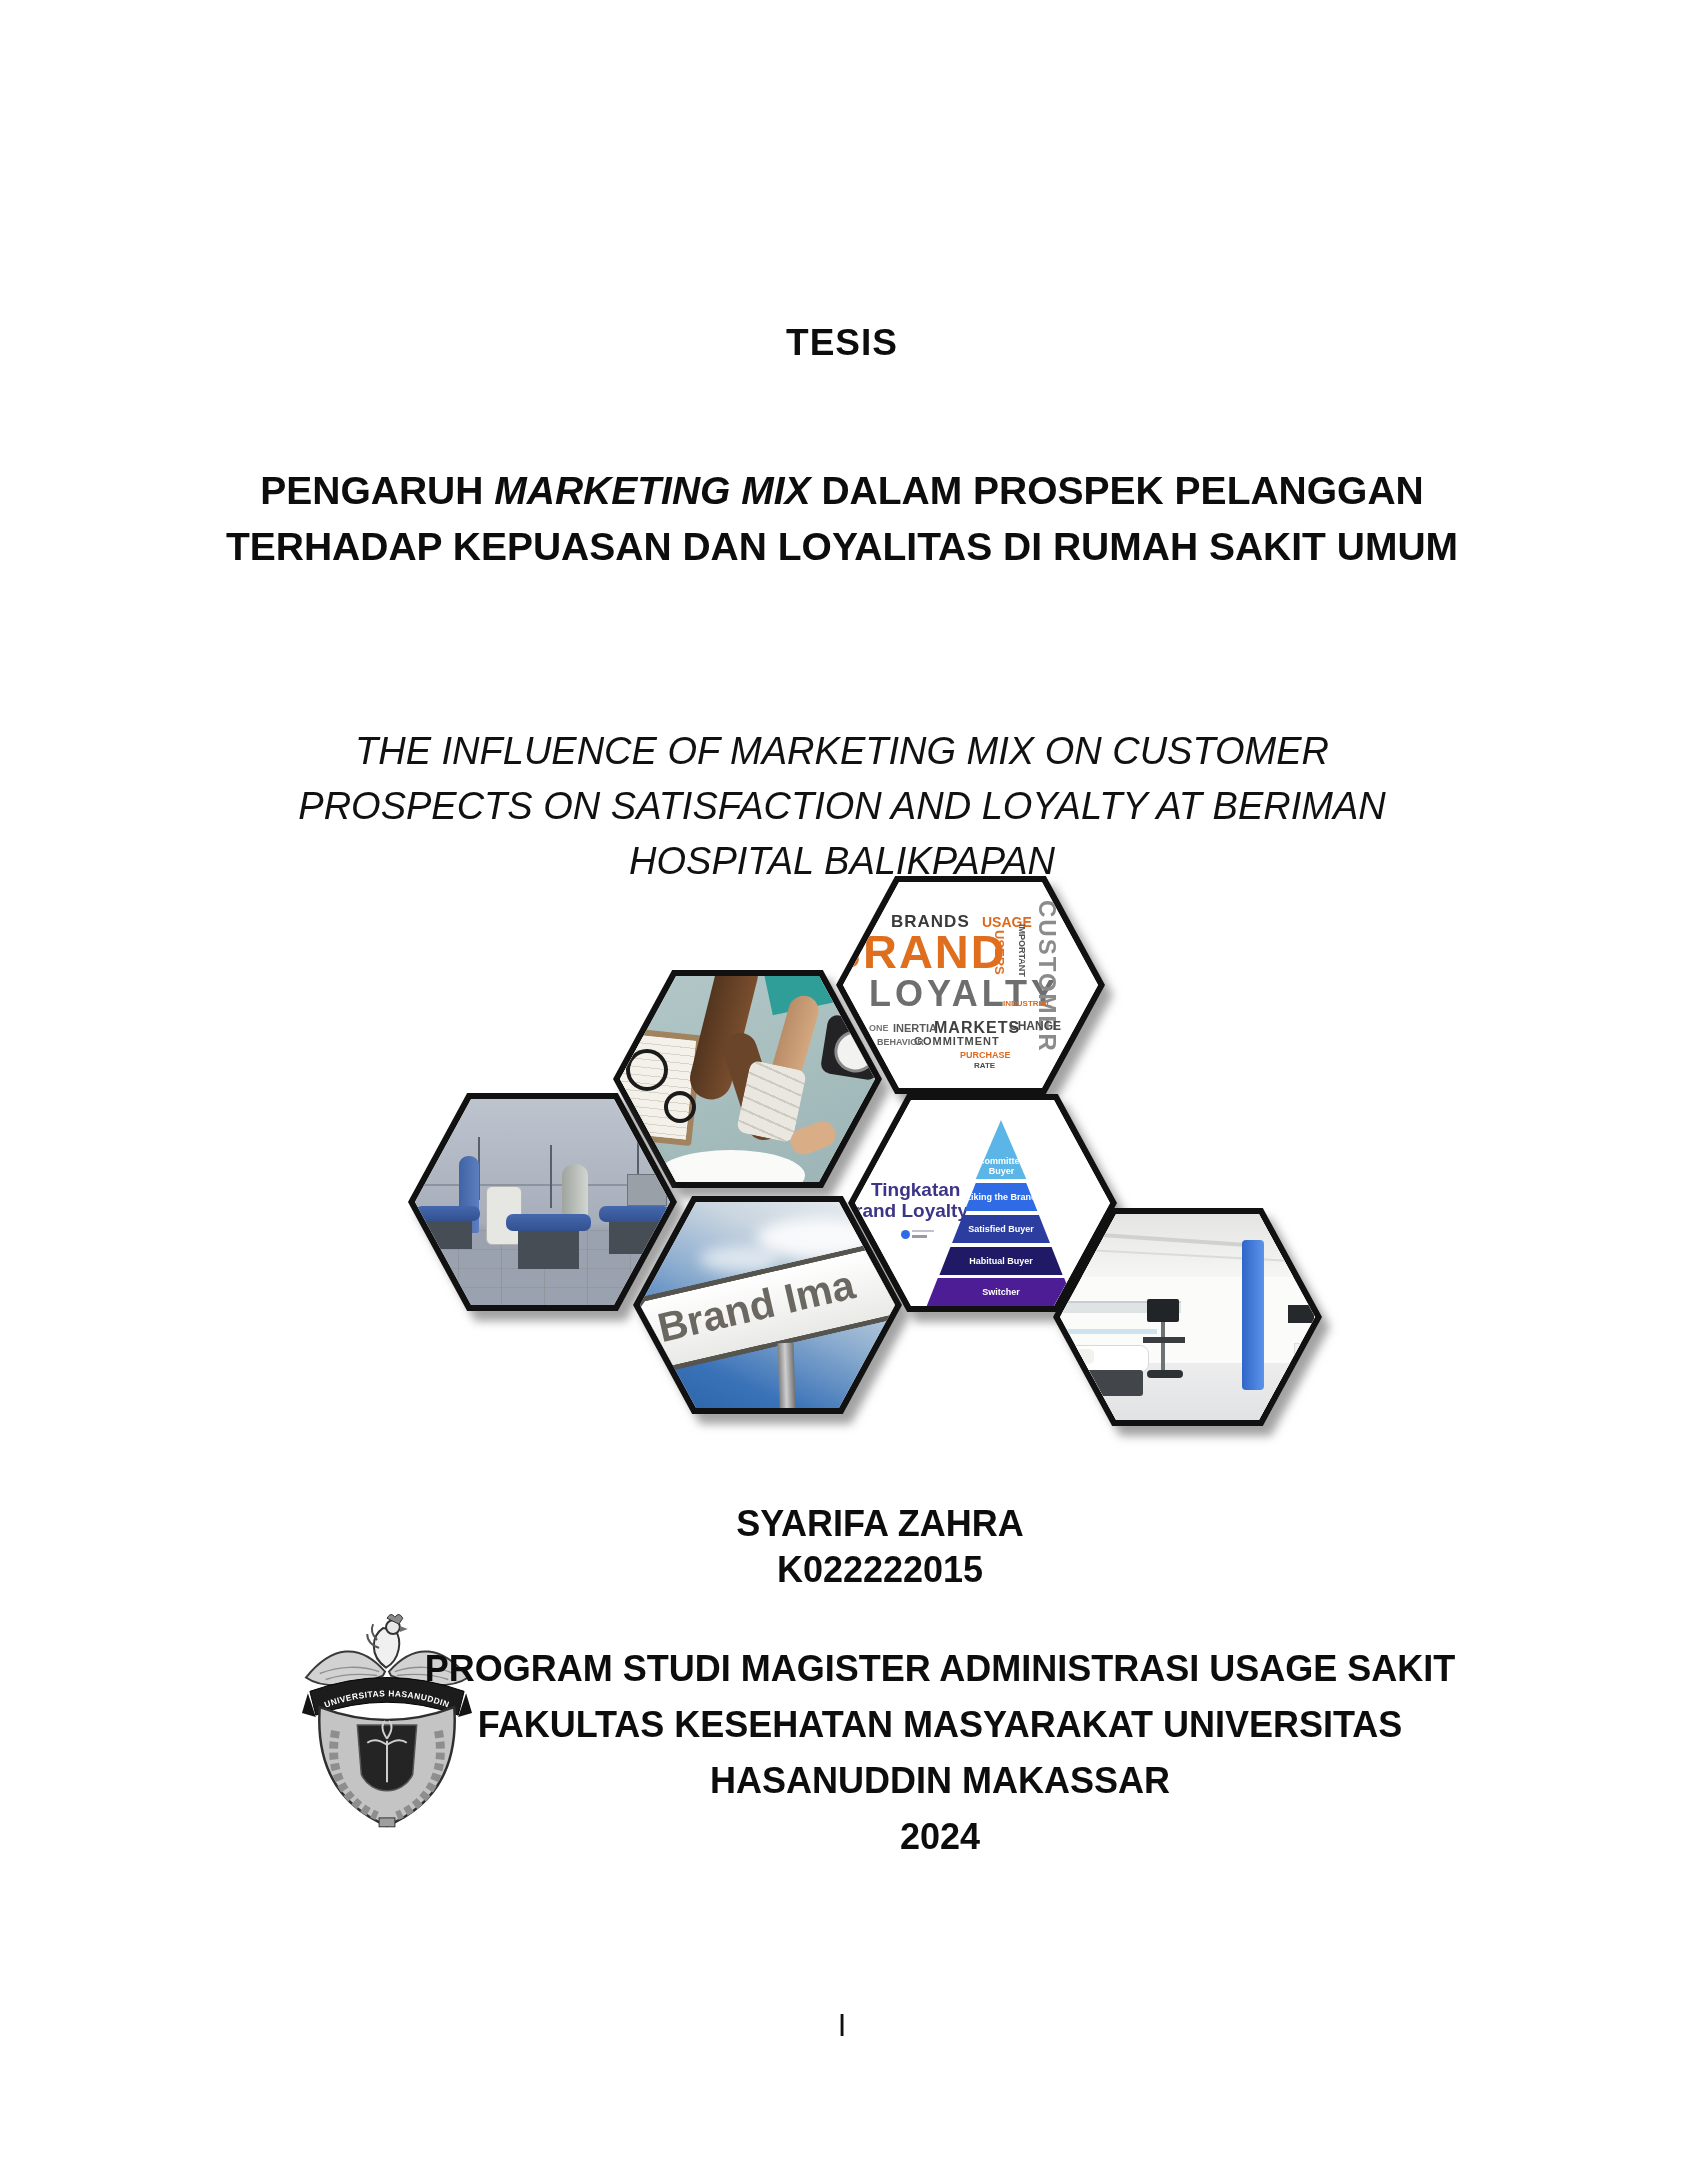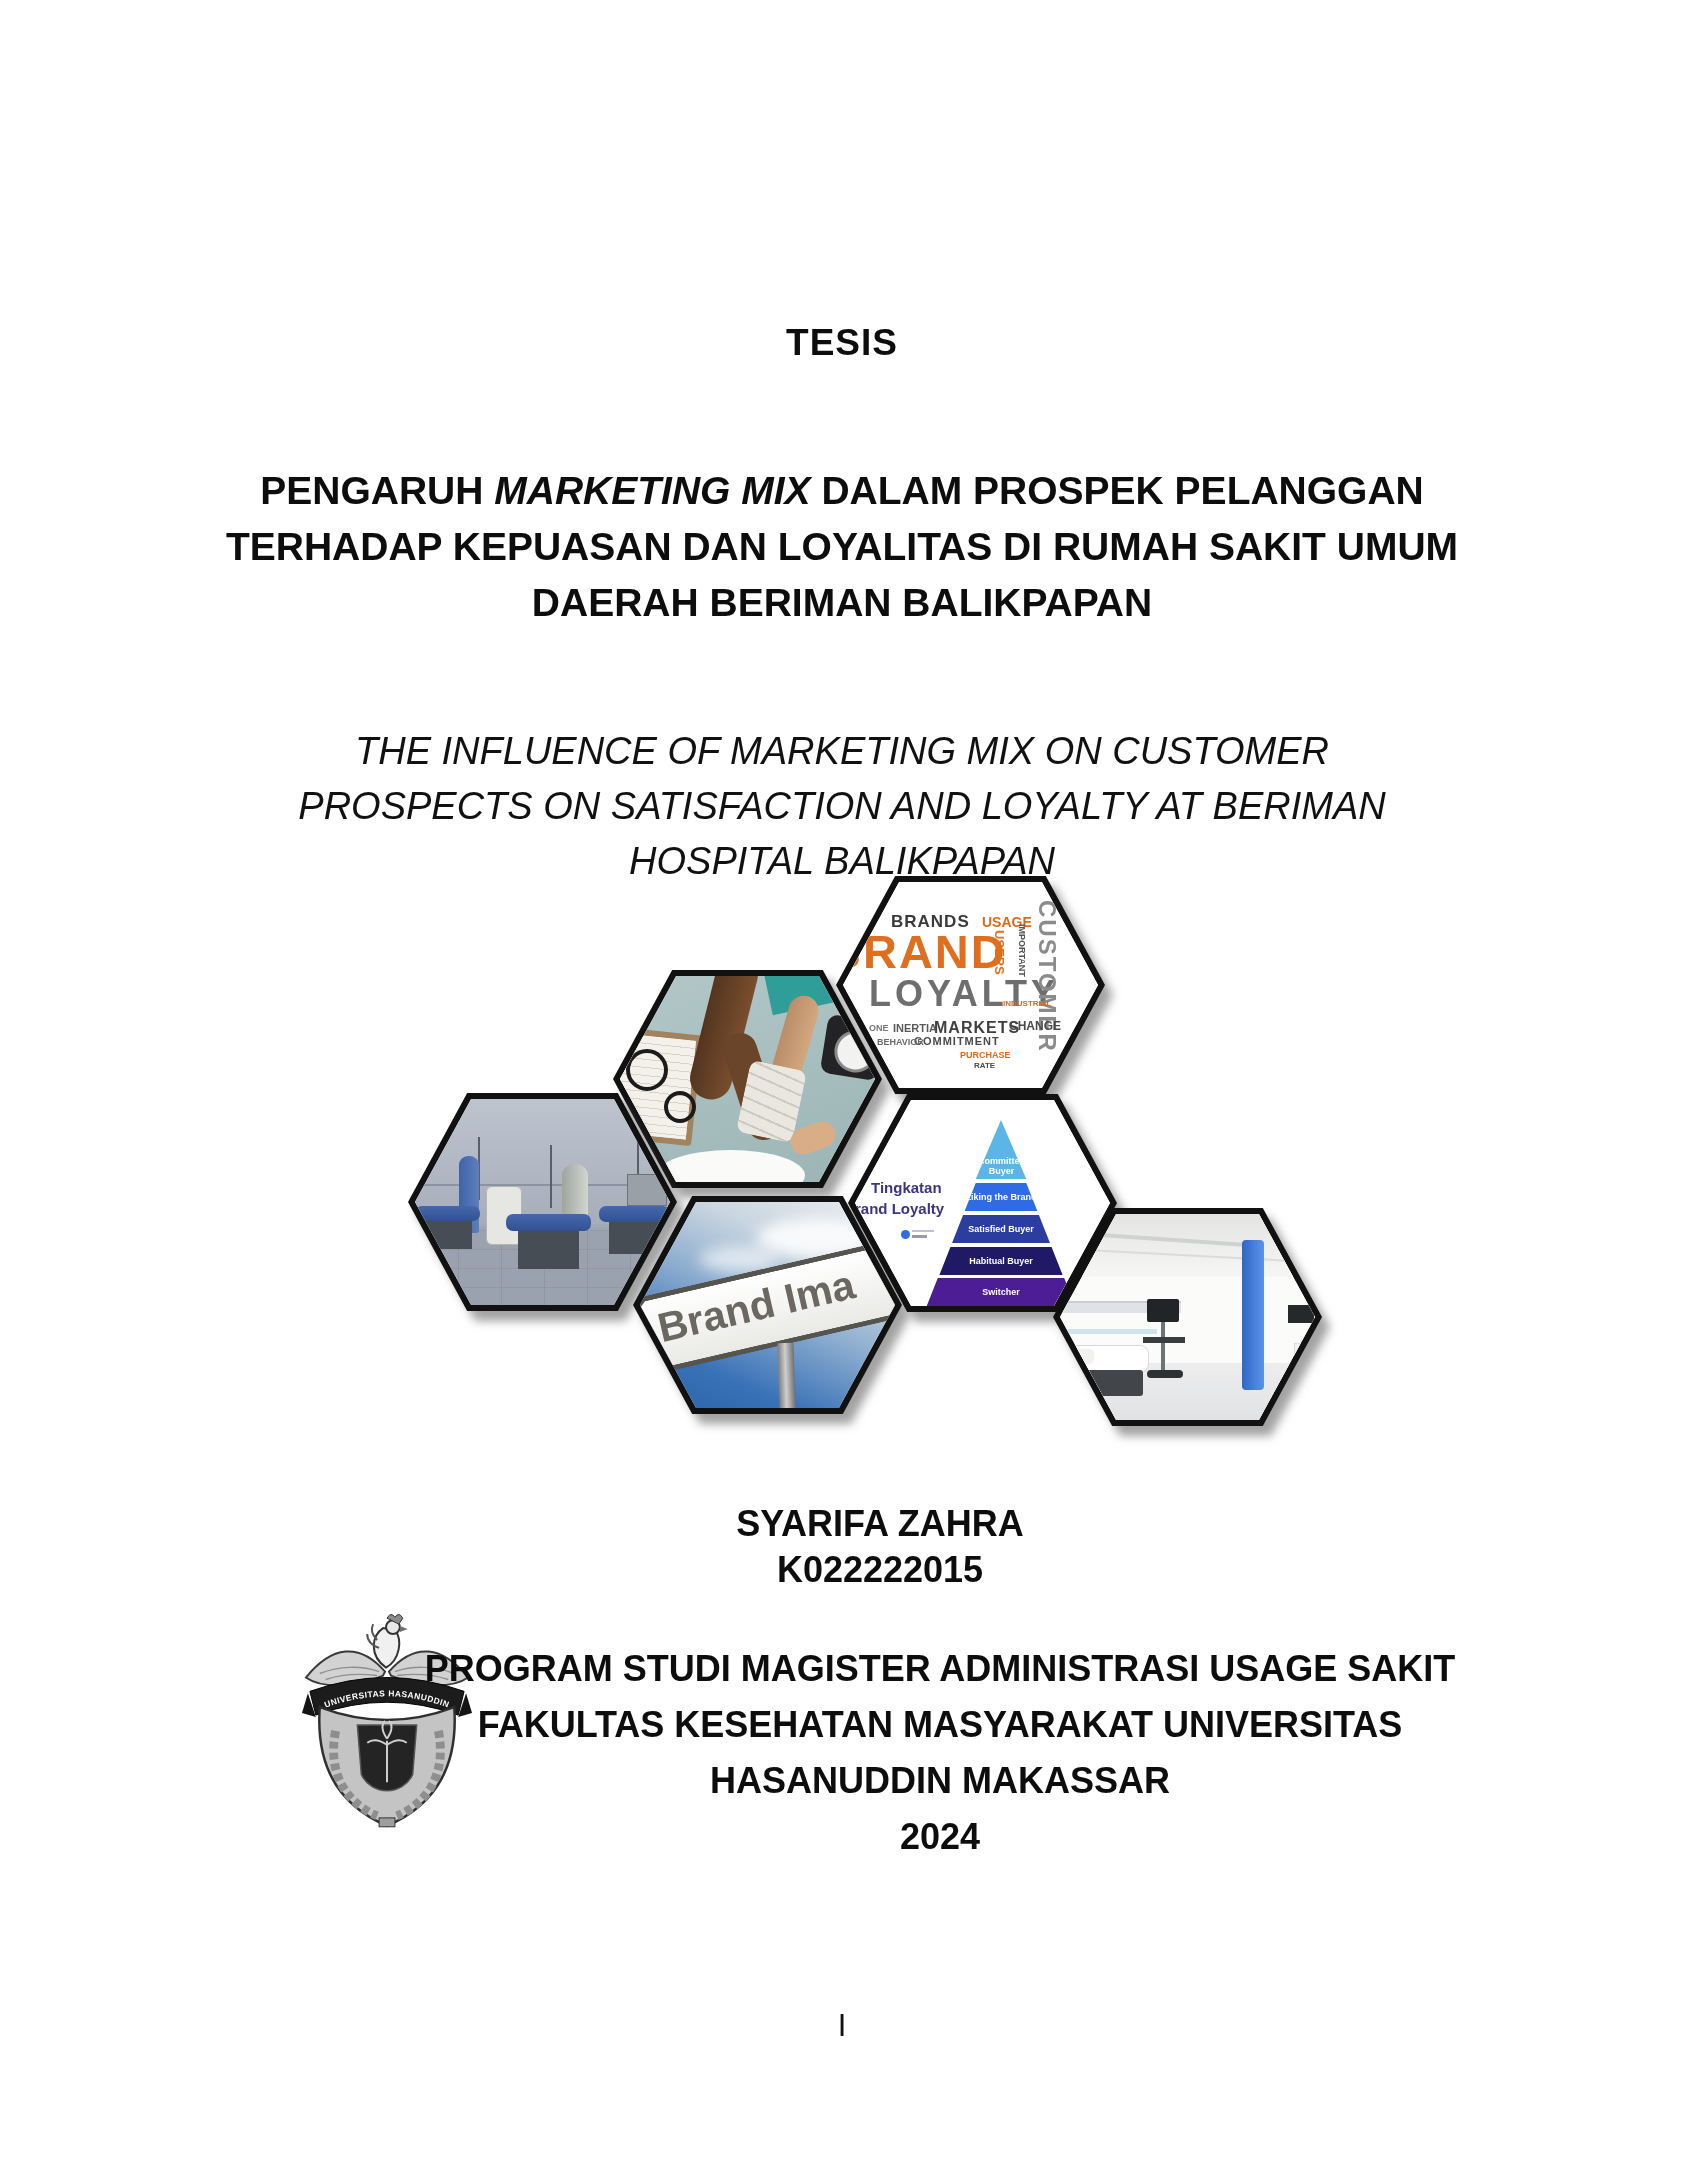--- a/index.html
+++ b/index.html
@@ -80,21 +80,21 @@
   .bi-sky{inset:0;background:linear-gradient(205deg,#eceff1 0%,#c9d5e0 28%,#8fafd0 50%,#3a72b8 78%,#2a62a6 100%);}
   .bi-cloud{background:#fff;border-radius:50%;filter:blur(7px);opacity:.85;}
   .bi-sign{left:-34px;top:69px;width:303px;height:79px;transform:rotate(-13deg);}
   .bi-sborder{position:absolute;inset:0;background:#56544e;clip-path:polygon(0 50%,14% 0,100% 0,100% 100%,14% 100%);}
   .bi-sface{position:absolute;left:6px;top:5px;right:4px;bottom:5px;background:linear-gradient(180deg,#ffffff,#e9e9e6);
      clip-path:polygon(0 50%,13% 0,100% 0,100% 100%,13% 100%);}
   .bi-text{position:absolute;left:51px;top:12px;font-size:41px;font-weight:700;color:#6b6862;white-space:nowrap;}
   .bi-pole{left:139px;top:141px;width:16px;height:89px;background:linear-gradient(90deg,#7e7e7e,#cfcfcf 45%,#6f6f6f);transform:rotate(-2deg);}
   
   .py-bg{inset:0;background:#fff;}
-  .py-h{font-size:15px;font-weight:700;color:#3c3487;white-space:nowrap;}
+  .py-h{font-size:19px;font-weight:700;color:#3c3487;white-space:nowrap;}
   .py-h1{left:16px;top:79px;}
   .py-h2{left:0px;top:100px;}
   .py-wm-dot{left:46px;top:130px;width:9px;height:9px;border-radius:50%;background:#2f6be4;}
   .py-wm-l1{left:57px;top:130px;width:22px;height:2px;background:#c2c2cc;}
   .py-wm-l2{left:57px;top:135px;width:15px;height:3px;background:#9a9aa6;}
   .py-stack{left:67px;top:18px;width:158px;height:194px;}
   .py-band{position:absolute;left:0;width:158px;color:#fff;font-weight:700;font-size:9px;text-align:center;}
   .py-apex{top:2px;height:59px;clip-path:polygon(50% 0,66% 100%,34% 100%);}
   .py-apex .lbl{position:absolute;bottom:3px;left:45px;width:69px;line-height:10px;}
   .py-b{height:28px;line-height:28px;}
@@ -125,21 +125,20 @@
   .logo{left:300px;top:1614px;width:174px;height:216px;}
 </style>
 </head>
 <body>
 
 <div class="abs ctr tesis">TESIS</div>
 
 <div class="abs ctr title-id">
   <div><span>PENGARUH </span><span class="it">MARKETING MIX</span><span> DALAM PROSPEK PELANGGAN</span></div>
   <div>TERHADAP KEPUASAN DAN LOYALITAS DI RUMAH SAKIT UMUM</div>
-  <div>DAERAH BERIMAN BALIKPAPAN</div>
 </div>
 
 <div class="abs ctr title-en">
   <div>THE INFLUENCE OF MARKETING MIX ON CUSTOMER</div>
   <div>PROSPECTS ON SATISFACTION AND LOYALTY AT BERIMAN</div>
   <div>HOSPITAL BALIKPAPAN</div>
 </div>
 
 <div class="hex hex-bp z1">
   <div class="hex-black hexclip"></div>

